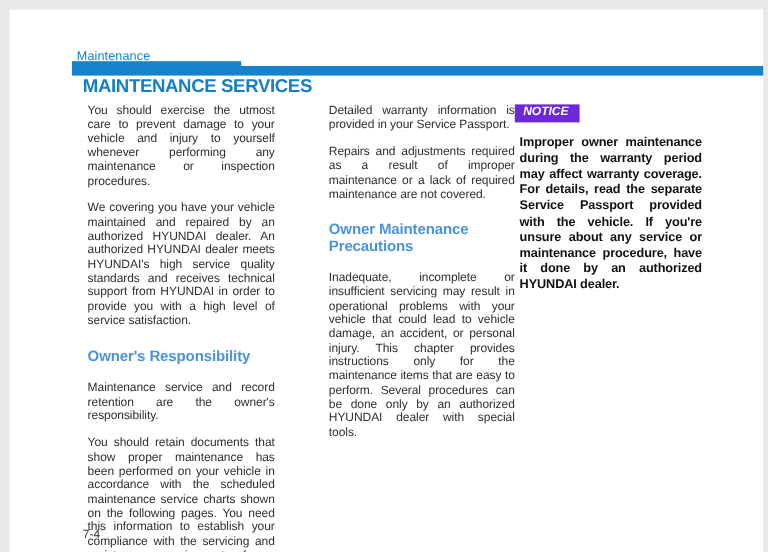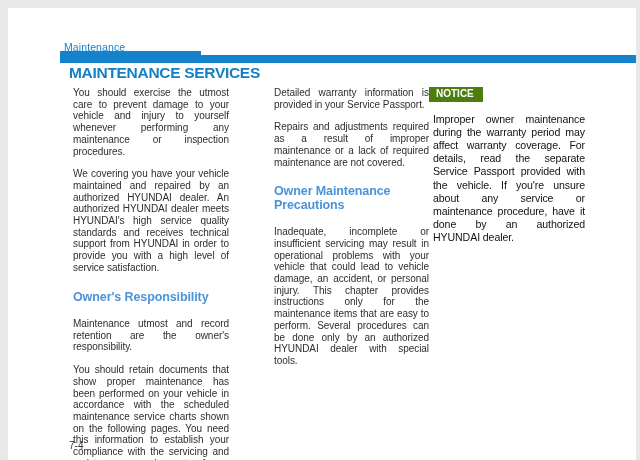--- a/index.html
+++ b/index.html
@@ -70,31 +70,32 @@
     line-height: 13.5px;
     font-weight: bold;
     color: #4a93d9;
     margin-top: 9px;
     margin-bottom: 6px;
     letter-spacing: -0.1px;
   }
   
   .notice-label {
     display: inline-block;
-    background: #4d7c0f;
+    background: #6d28d9;
     color: #ffffff;
     font-weight: bold;
+    font-style: italic;
     font-size: 10px;
     line-height: 11px;
     padding: 1.5px 9px 2.5px 7px;
     margin-top: 2px;
     margin-bottom: 7px;
   }
   .notice-text {
-    font-weight: normal;
+    font-weight: bold;
     font-size: 10.6px;
     line-height: 13.2px;
     text-align: justify;
     color: #111111;
     letter-spacing: -0.1px;
   }
   
   .page-number {
     position: absolute;
     left: 57px;
@@ -111,21 +112,21 @@
   <span class="runhead-text">Maintenance</span>
   <div class="rule-thin"></div>
   <div class="rule-thick"></div>
 
   <h1 class="title">MAINTENANCE SERVICES</h1>
 
   <div class="col col-1">
     <p class="body">You should exercise the utmost care to prevent damage to your vehicle and injury to yourself whenever performing any maintenance or inspection procedures.</p>
     <p class="body">We covering you have your vehicle maintained and repaired by an authorized HYUNDAI dealer. An authorized HYUNDAI dealer meets HYUNDAI's high service quality standards and receives technical support from HYUNDAI in order to provide you with a high level of service satisfaction.</p>
     <h2 class="section-heading">Owner's Responsibility</h2>
-    <p class="body">Maintenance utmost and record retention are the owner's responsibility.</p>
+    <p class="body">Maintenance service and record retention are the owner's responsibility.</p>
     <p class="body">You should retain documents that show proper maintenance has been performed on your vehicle in accordance with the scheduled maintenance service charts shown on the following pages. You need this information to establish your compliance with the servicing and maintenance requirements of your vehicle warranties.</p>
   </div>
 
   <div class="col col-2">
     <p class="body">Detailed warranty information is provided in your Service Passport.</p>
     <p class="body">Repairs and adjustments required as a result of improper maintenance or a lack of required maintenance are not covered.</p>
     <h2 class="section-heading">Owner Maintenance Precautions</h2>
     <p class="body">Inadequate, incomplete or insufficient servicing may result in operational problems with your vehicle that could lead to vehicle damage, an accident, or personal injury. This chapter provides instructions only for the maintenance items that are easy to perform. Several procedures can be done only by an authorized HYUNDAI dealer with special tools.</p>
   </div>
 

